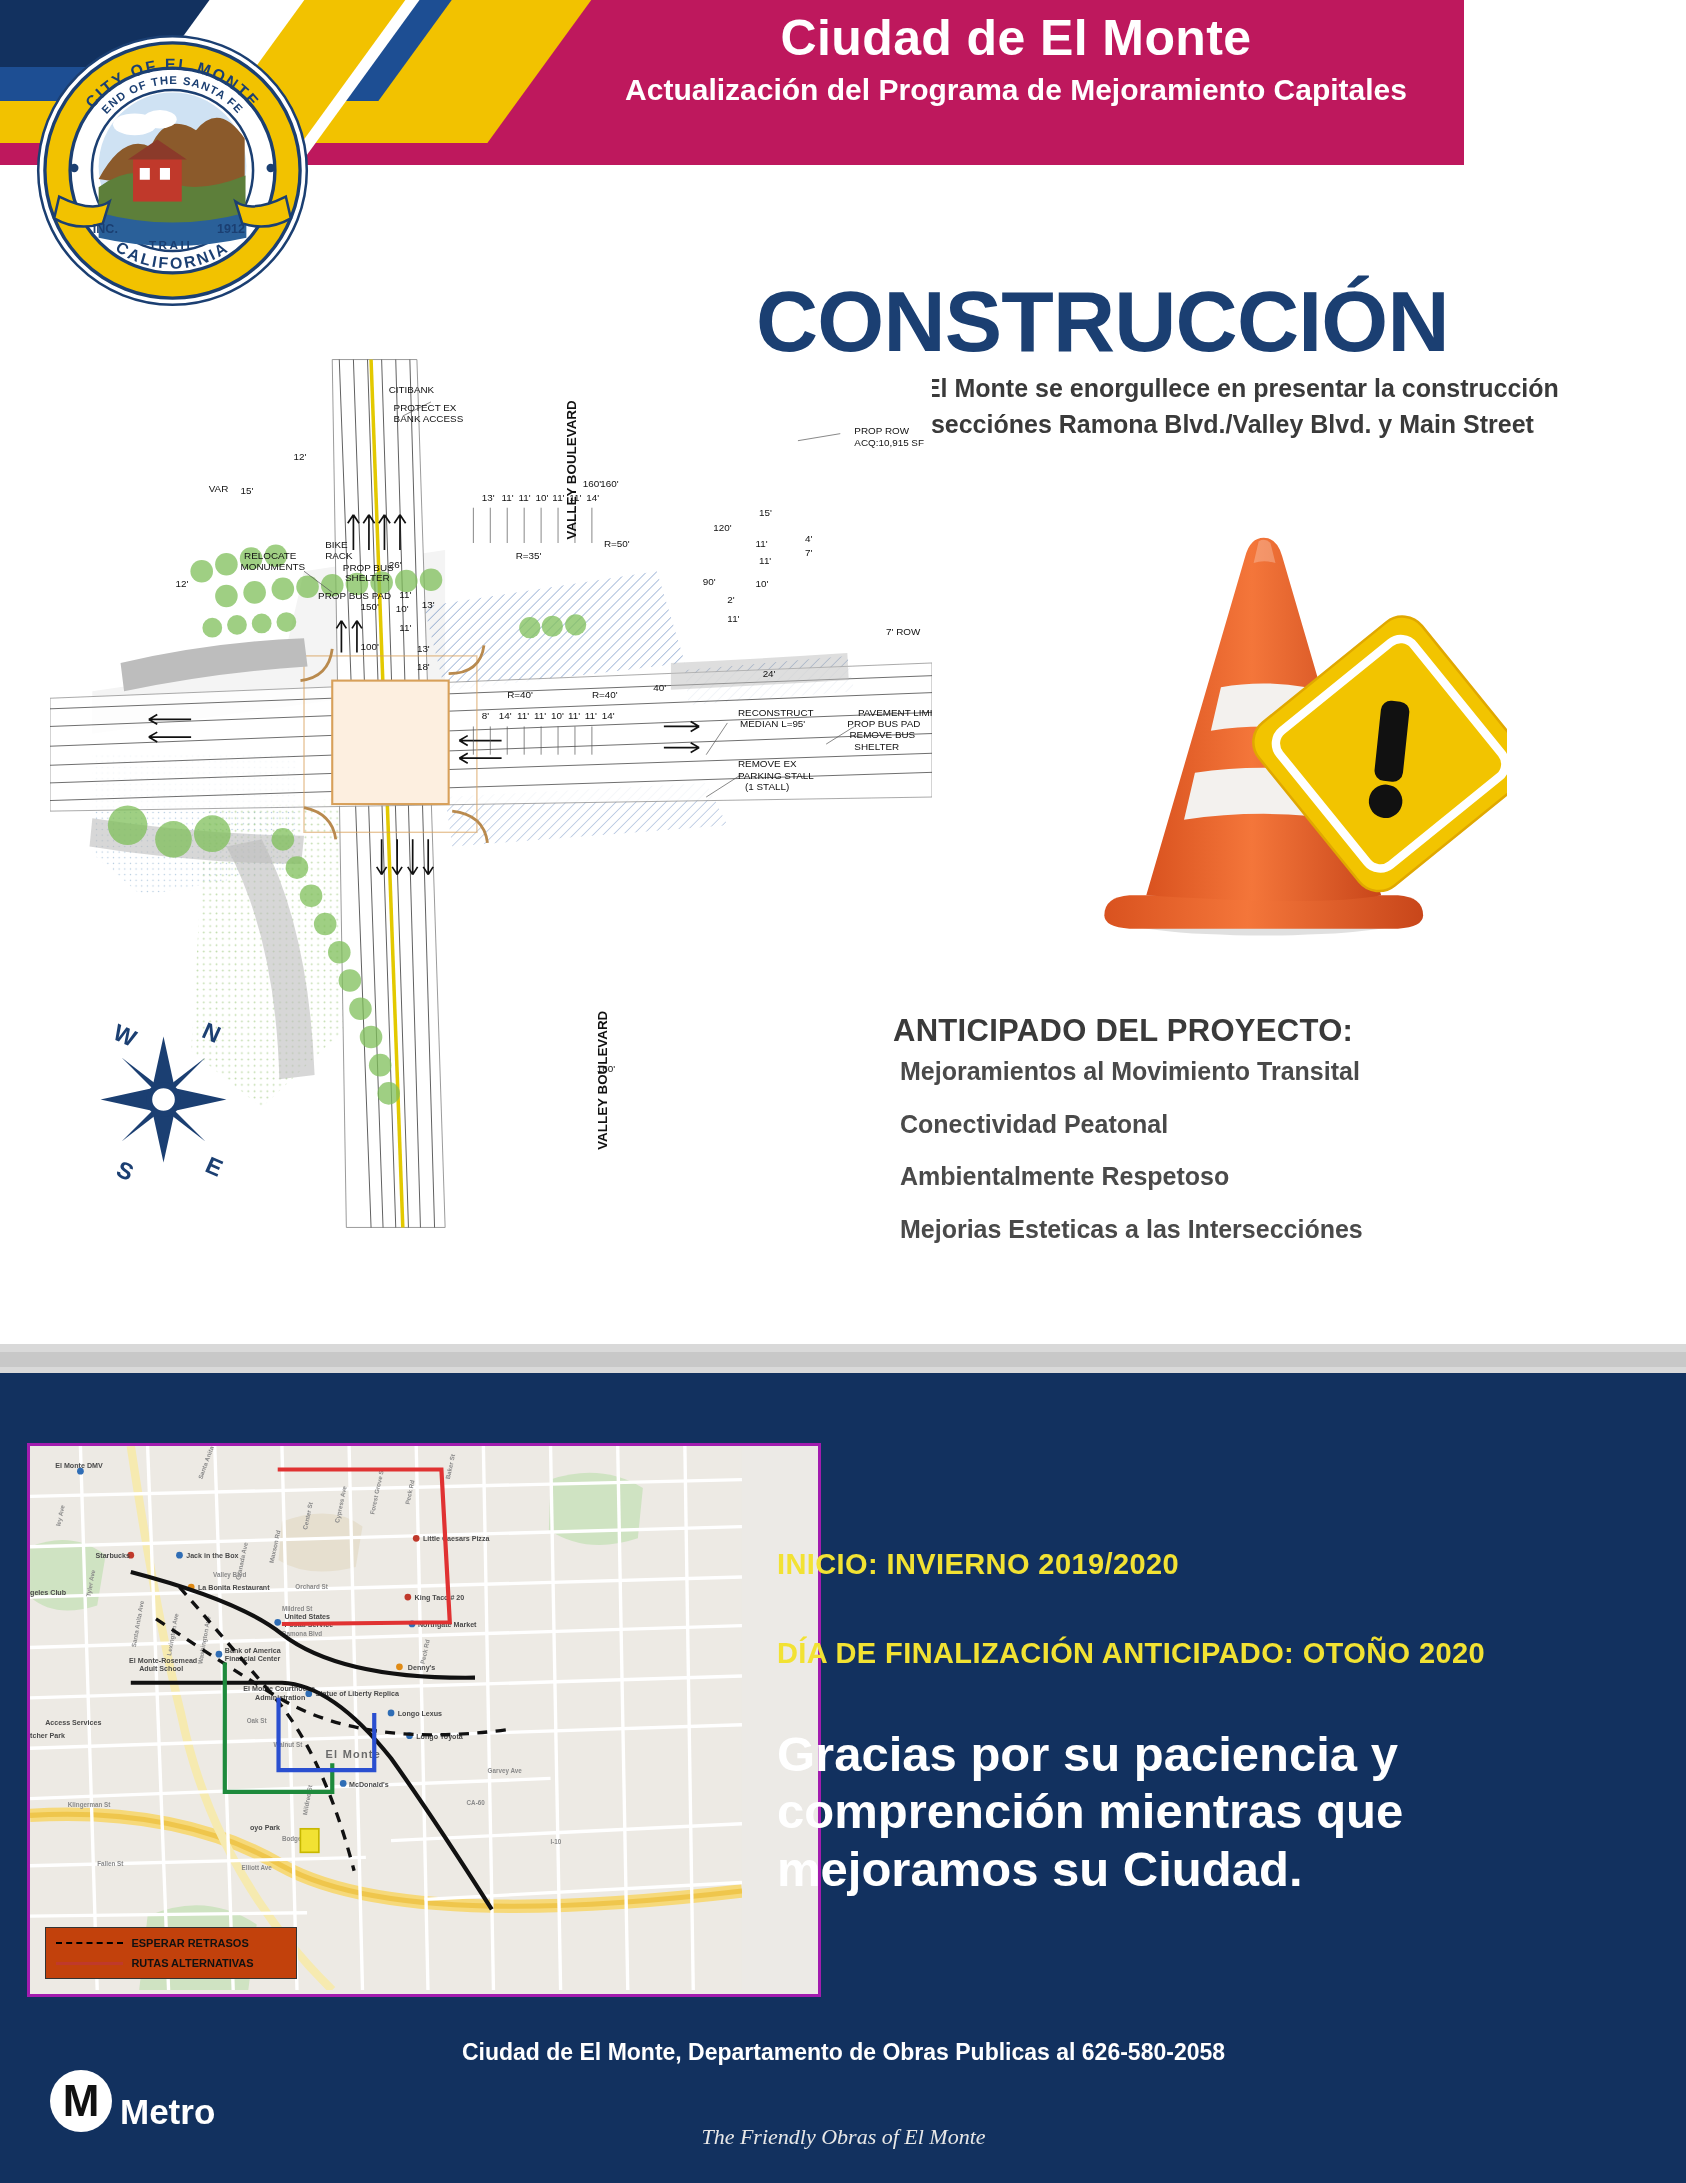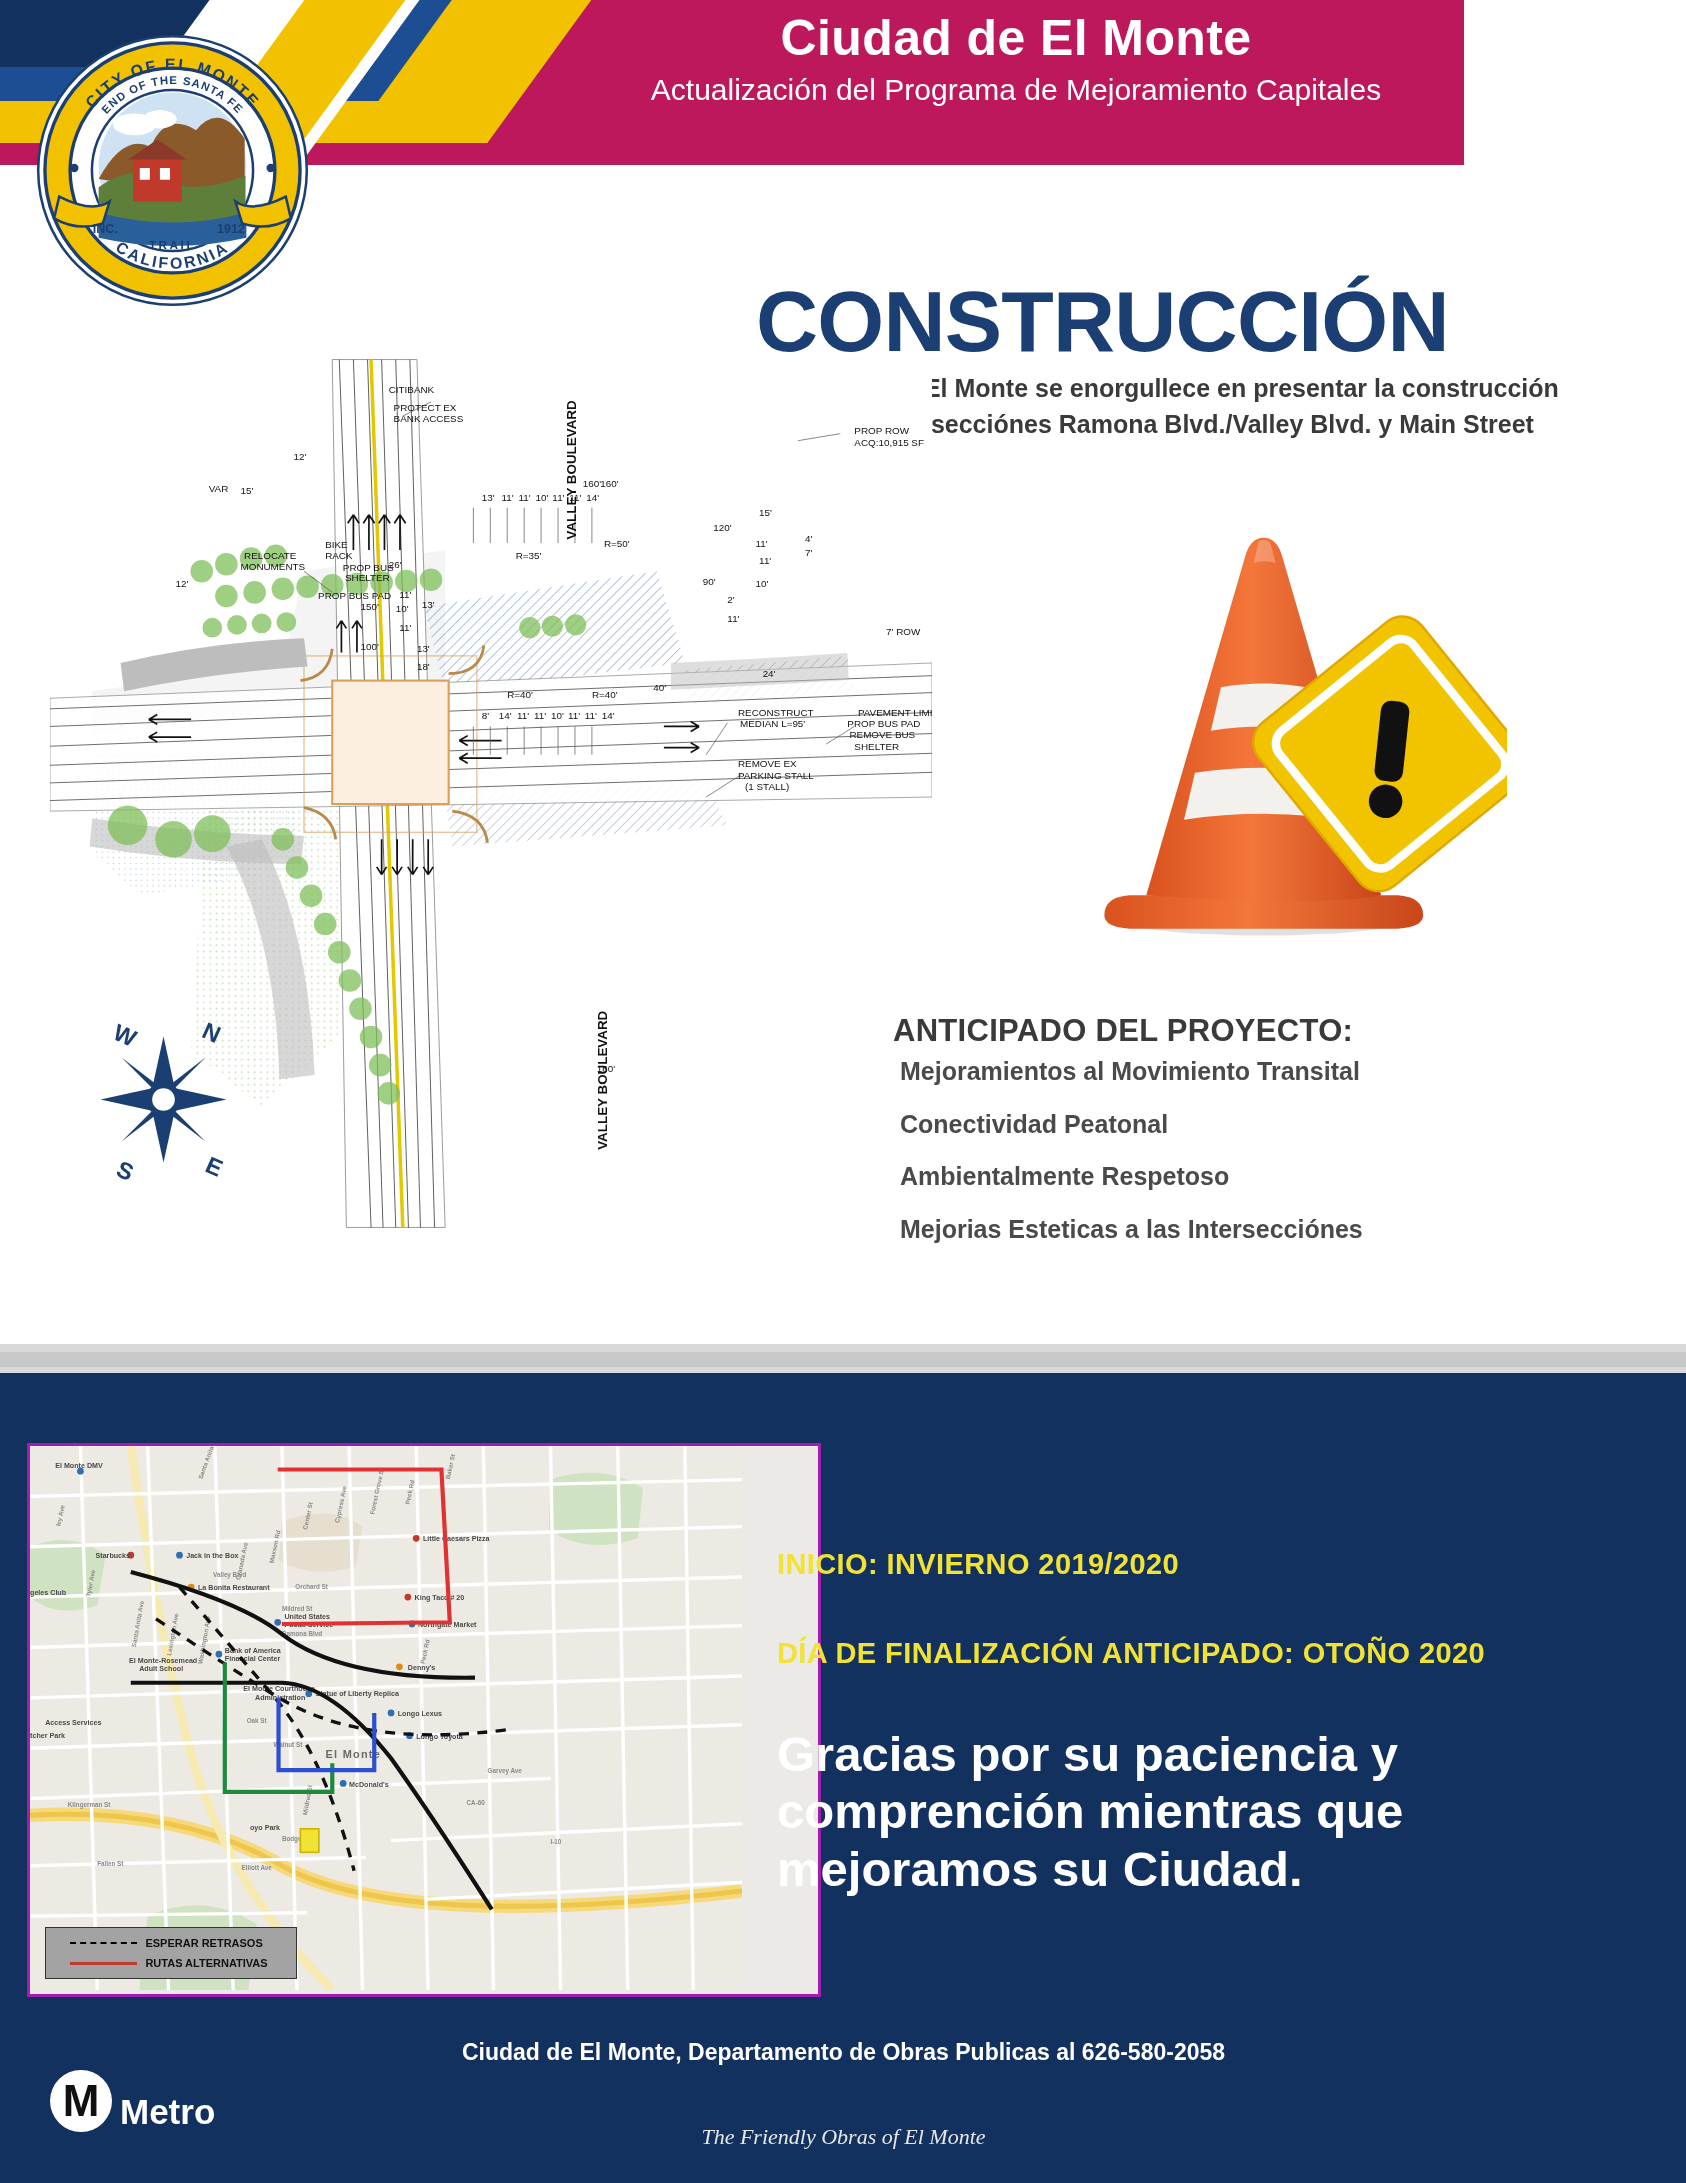--- a/index.html
+++ b/index.html
@@ -68,21 +68,21 @@
     color: #ffffff;
   }
   .header-title {
     font-size: 50px;
     font-weight: bold;
     letter-spacing: 0.4px;
     line-height: 1.05;
   }
   .header-sub {
     font-size: 30px;
-    font-weight: normal;
+    font-weight: bold;
     margin-top: 8.4px;
   }
 
   
   .seal {
     position: absolute;
     left: 34px; top: 32px;
     width: 277px; height: 277px;
     z-index: 40;
   }
@@ -189,25 +189,25 @@
     background: #eceae6;
     border: 3px solid #a21caf;
     box-sizing: border-box;
     overflow: hidden;
     font-weight: bold;
   }
   .map-legend {
     position: absolute;
     left: 15px; bottom: 15px;
     width: 252px; height: 52px;
-    background: #a3a3a3;
+    background: #c2410c;
     border: 1.7px solid #333;
     font-size: 11px;
     color: #111;
-    padding: 5px 24px;
+    padding: 5px 10px;
     box-sizing: border-box;
   }
   .legend-row {
     display: flex;
     align-items: center;
     height: 20px;
   }
   .legend-swatch {
     width: 67px; height: 0;
     border-top: 2.5px dashed #000;

